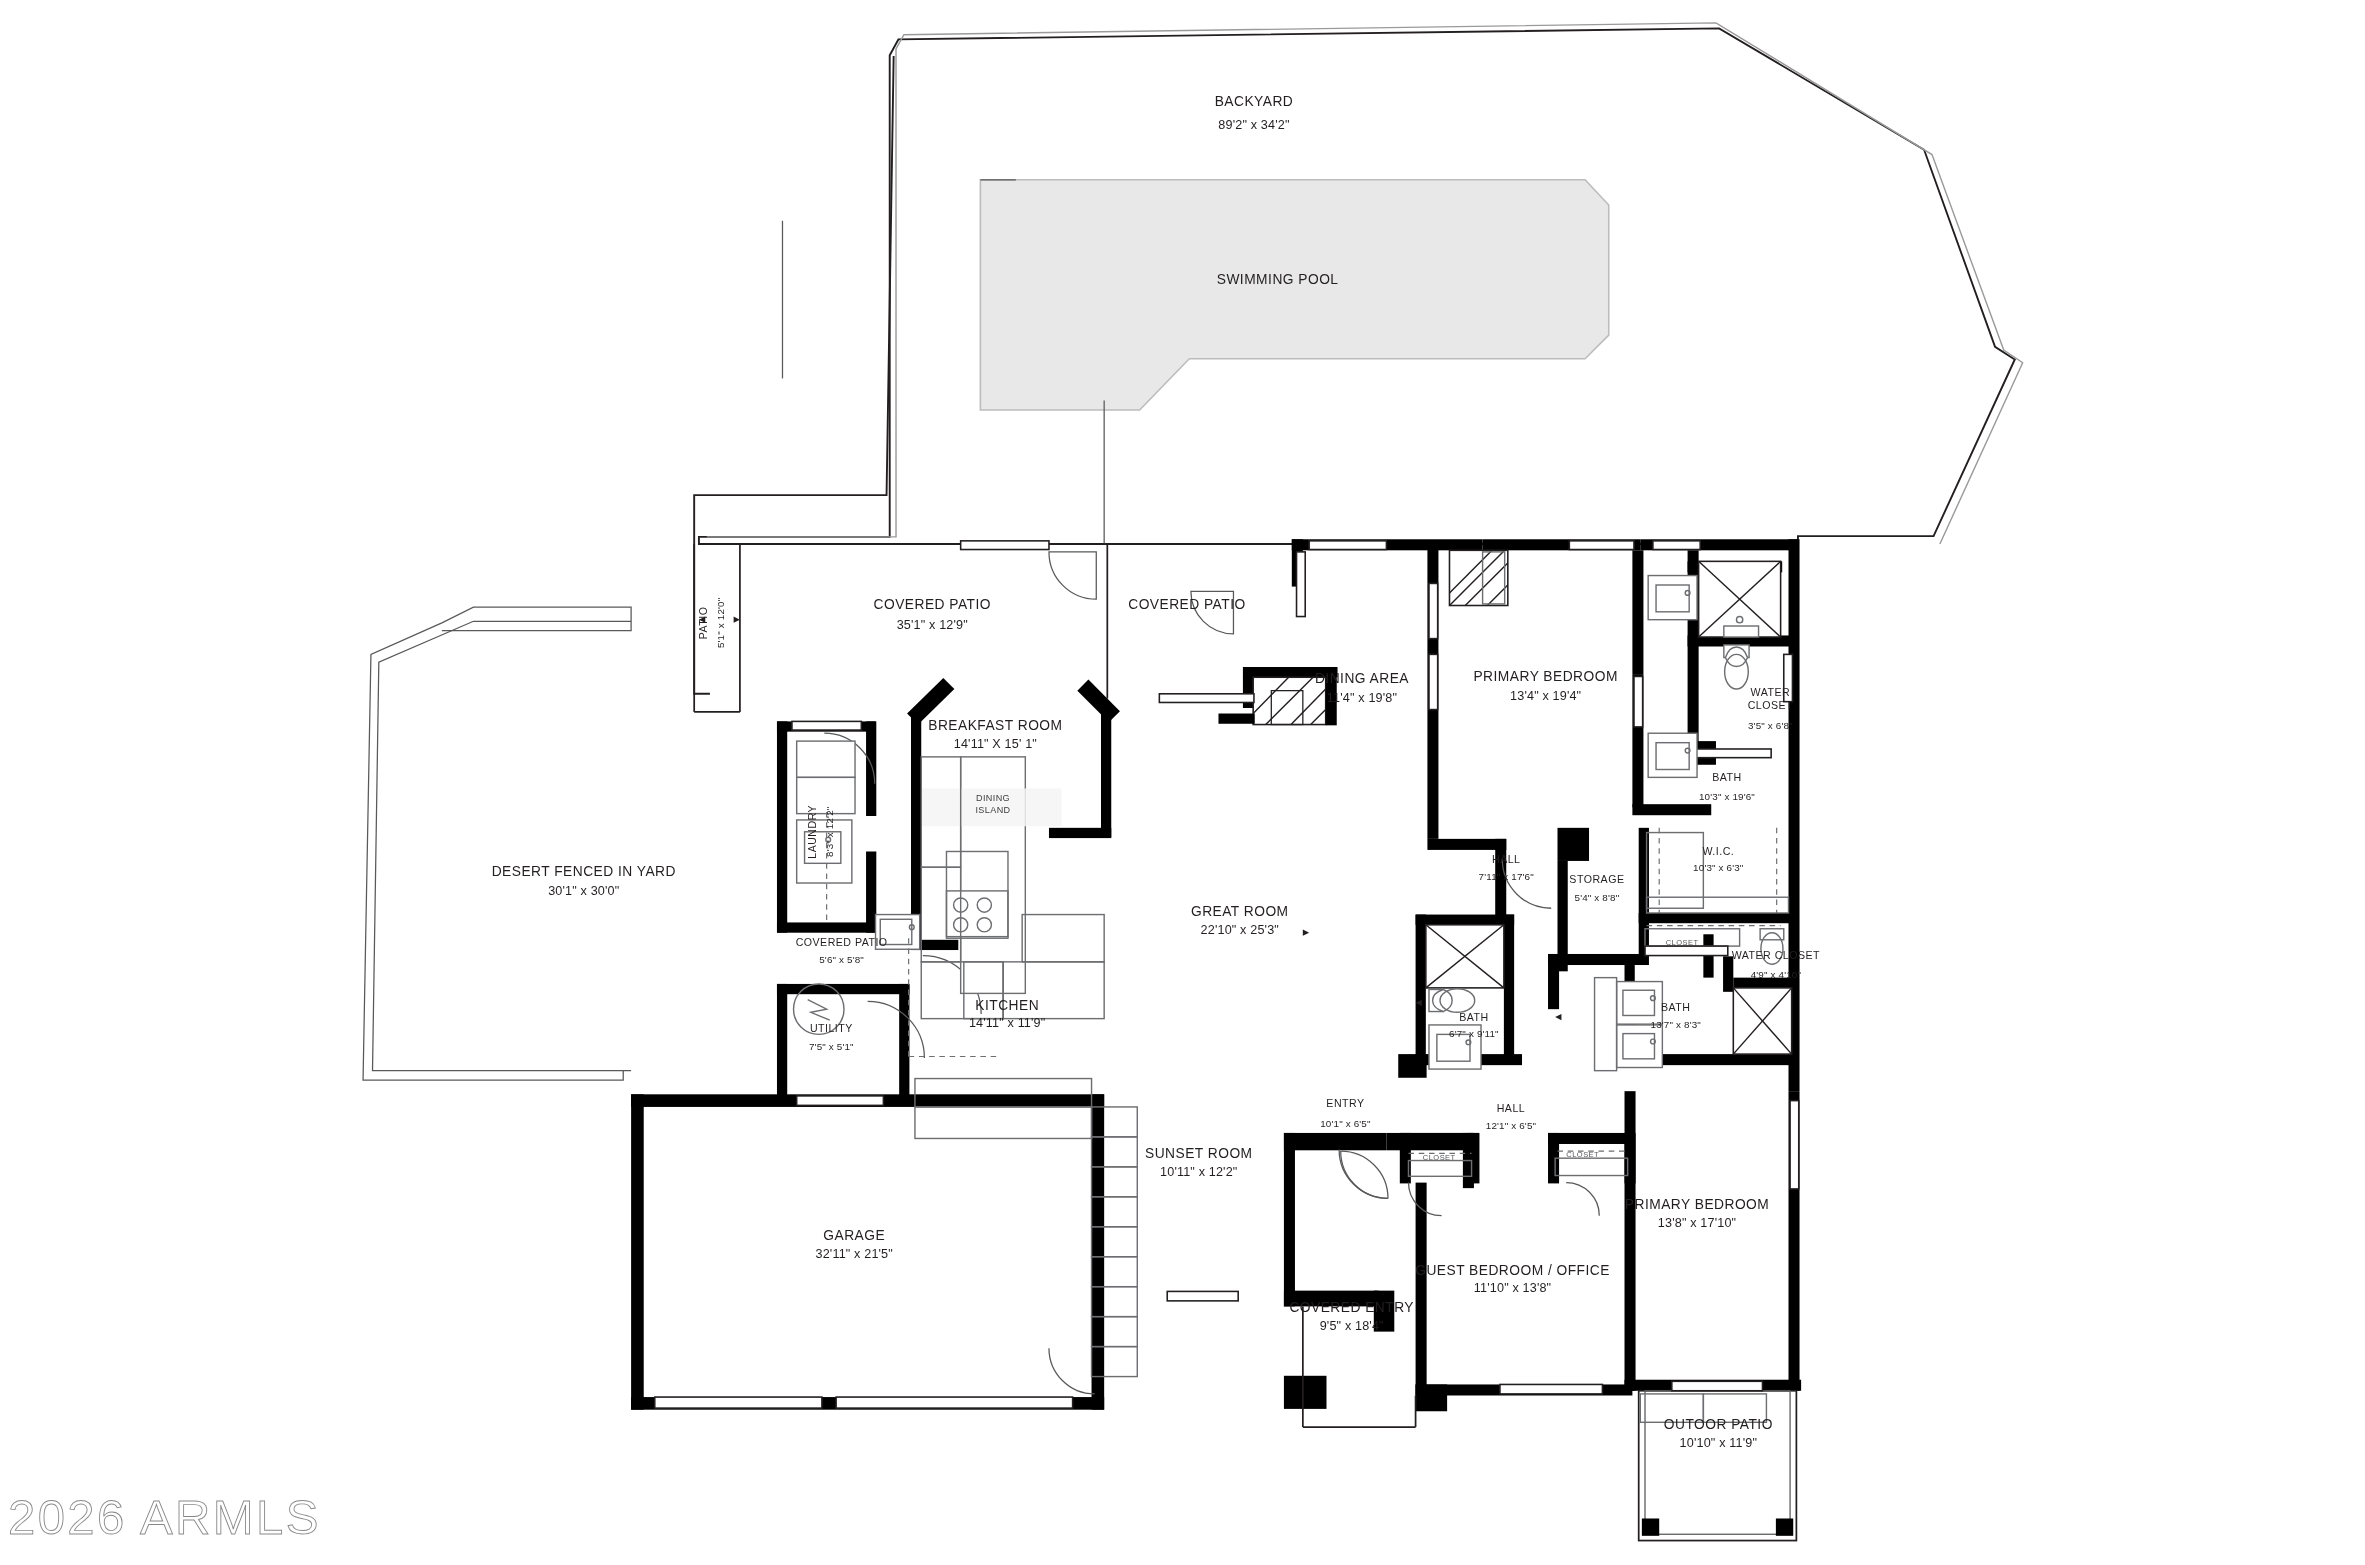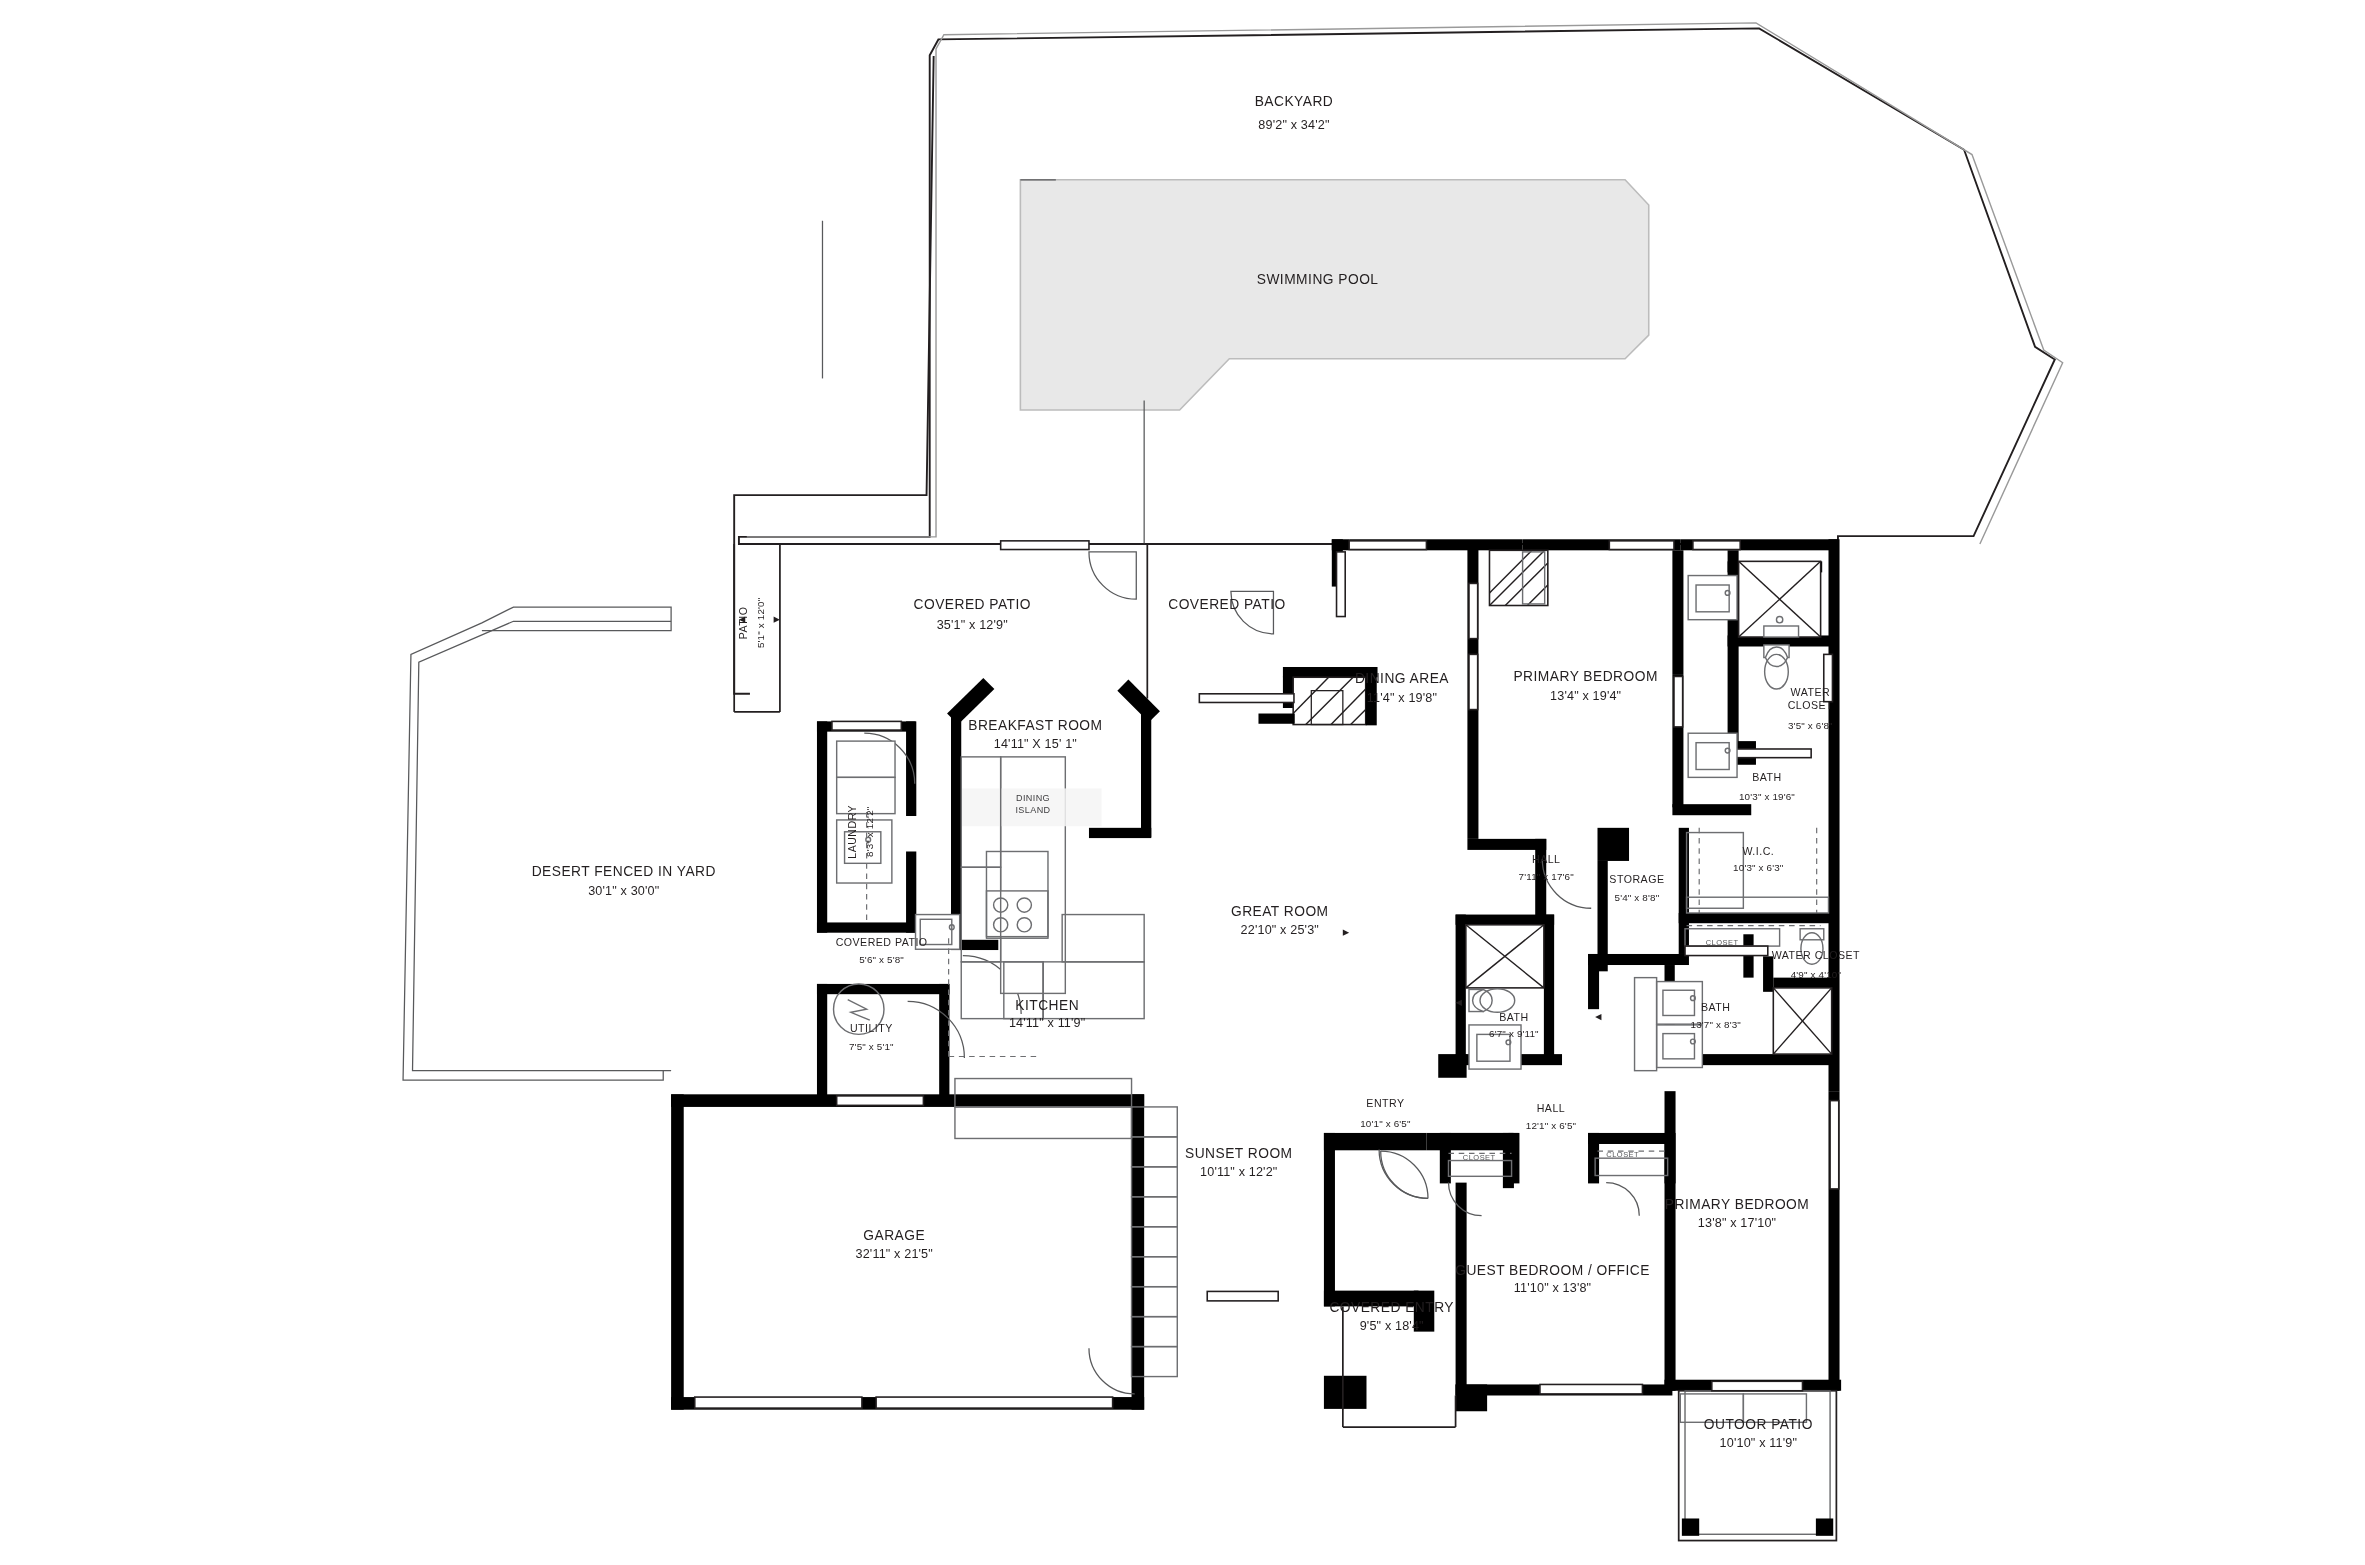--- a/index.html
+++ b/index.html
@@ -12,21 +12,20 @@
     height: 1565px;
     overflow: hidden;
     font-family: "Liberation Sans", sans-serif;
     position: relative;
   }
   #floorplan-root {
     position: absolute;
     inset: 0;
     width: 1980px;
     height: 1565px;
-    padding-left: 40px;
   }
   svg#plan {
     display: block;
     width: 2366px;
     height: 1565px;
   }
   
   .wall        { fill: #000000; stroke: none; }
   .thin        { fill: none; stroke: #231f20; stroke-width: 2.2; }
   .thinner     { fill: none; stroke: #58595b; stroke-width: 1.6; }
@@ -553,15 +552,16 @@
       <text class="rm-dim sm" x="0" y="12">5'1" x 12'0"</text>
     </g>
     <g transform="translate(1041,1055) rotate(-90)">
       <text class="rm-name sm" x="0" y="-10">LAUNDRY</text>
       <text class="rm-dim sm" x="0" y="12">8'3" x 12'2"</text>
     </g>
   </g>
 
 </svg>
 
+<div id="watermark">2026 ARMLS</div>
 
 </div>
 
 
 </body></html>

